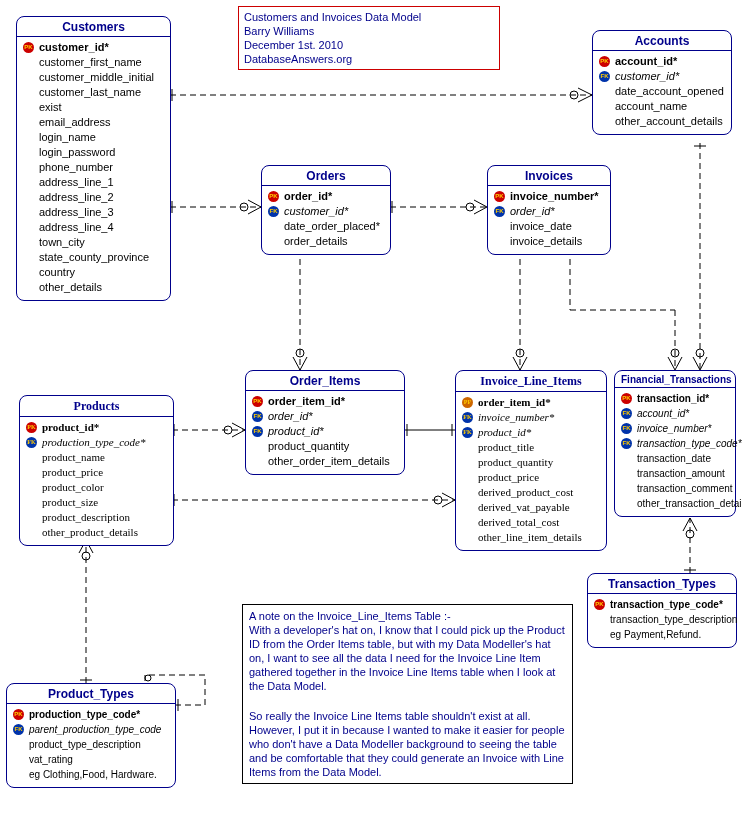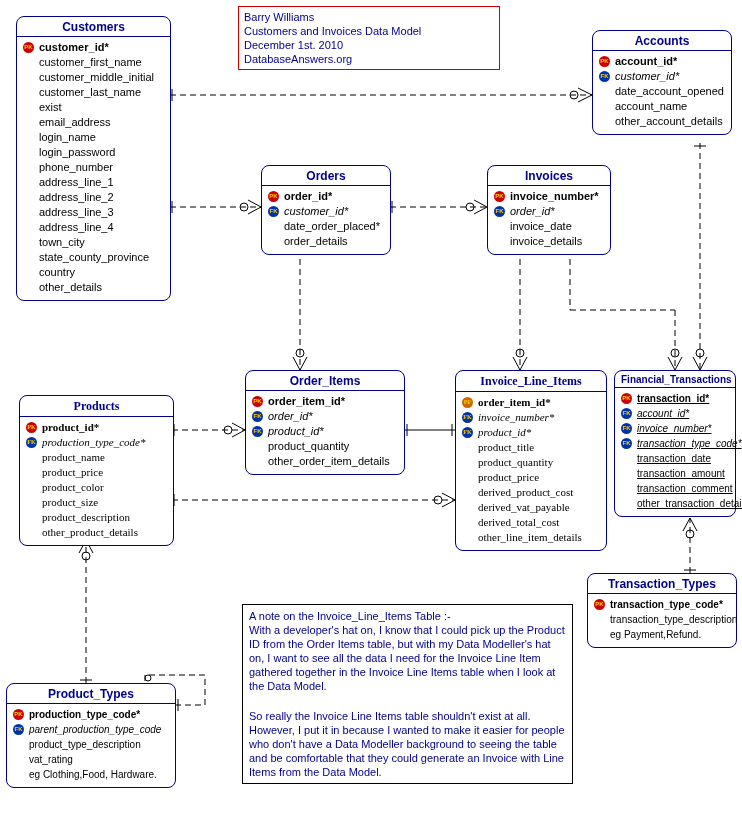--- a/index.html
+++ b/index.html
@@ -209,22 +209,22 @@
     <circle cx="148" cy="678" r="3"></circle>
 
     <line x1="690" y1="573" x2="690" y2="518" stroke-dasharray="6,4"></line>
     <line x1="684" y1="570" x2="696" y2="570"></line>
     <path d="M690 518 L683 531 M690 518 L697 531"></path>
     <circle cx="690" cy="534" r="4"></circle>
   </g>
 </svg>
 
 <div class="info-box" style="left:238px; top:6px; width:250px;">
+  <div>Customers and Invoices Data Model</div>
   <div>Barry Williams</div>
-  <div>Customers and Invoices Data Model</div>
   <div>December 1st. 2010</div>
   <div>DatabaseAnswers.org</div>
 </div>
 
 <div class="entity" id="ent-customers" style="left:16px; top:16px; width:153px;">
   <div class="entity-header">Customers</div>
   <div class="entity-body">
       <div class="row">
         <span class="icon pk"></span>
         <span class="attr bold">customer_id*</span>
@@ -471,21 +471,21 @@
       </div>
       <div class="row">
         <span class="icon "></span>
         <span class="attr">other_line_item_details</span>
       </div>
     </div>
 </div>
 
 <div class="entity" id="ent-financial-transactions" style="left:614px; top:370px; width:120px;">
   <div class="entity-header" style="font-size:10px;">Financial_Transactions</div>
-  <div class="entity-body" style="font-size:10px;text-decoration:underline;">
+  <div class="entity-body" style="font-size:10px;">
       <div class="row">
         <span class="icon pk"></span>
         <span class="attr bold">transaction_id*</span>
       </div>
       <div class="row">
         <span class="icon fk"></span>
         <span class="attr italic">account_id*</span>
       </div>
       <div class="row">
         <span class="icon fk"></span>

